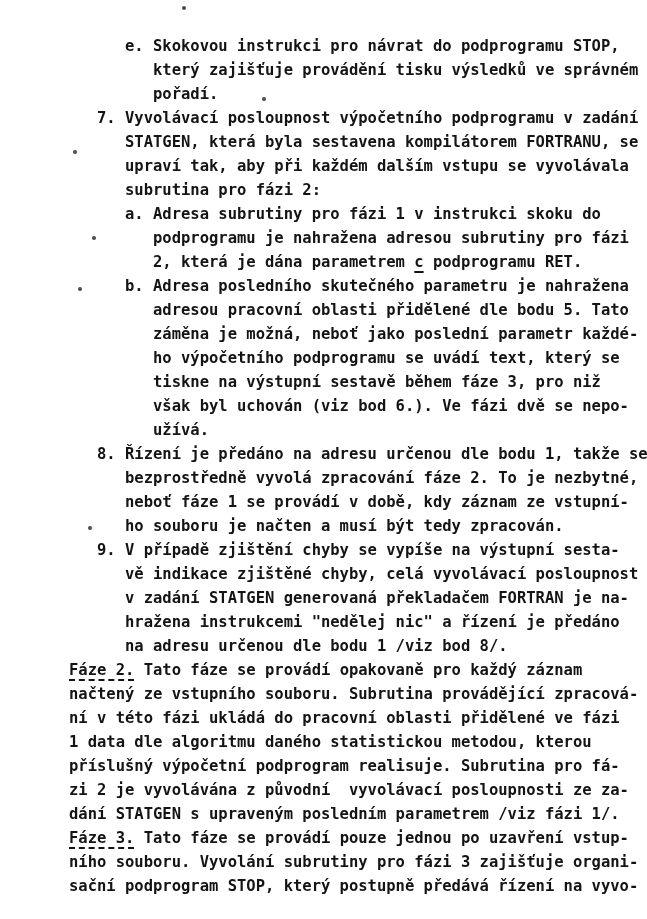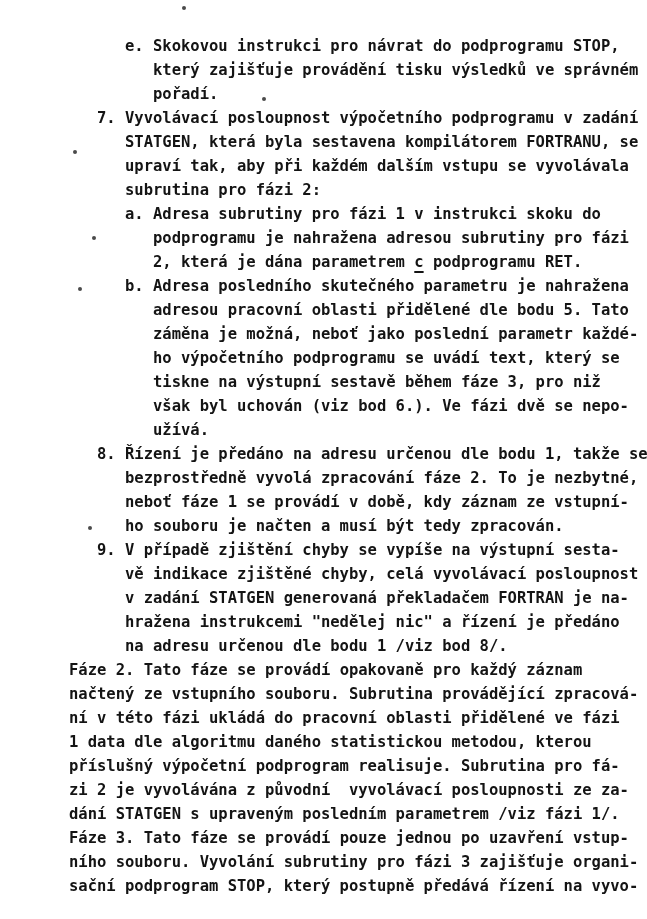--- a/index.html
+++ b/index.html
@@ -27,20 +27,21 @@
     color: #141414;
     white-space: pre;
     letter-spacing: 0px;
     text-rendering: optimizeLegibility;
   }
   .line {
     height: 24px;
   }
   
   .u-dash {
+    text-decoration: underline;
     text-decoration-style: dashed;
     text-decoration-thickness: 2px;
     text-underline-offset: 4px;
   }
   .u-solid {
     text-decoration: underline;
     text-decoration-style: solid;
     text-decoration-thickness: 2px;
     text-underline-offset: 4px;
   }

